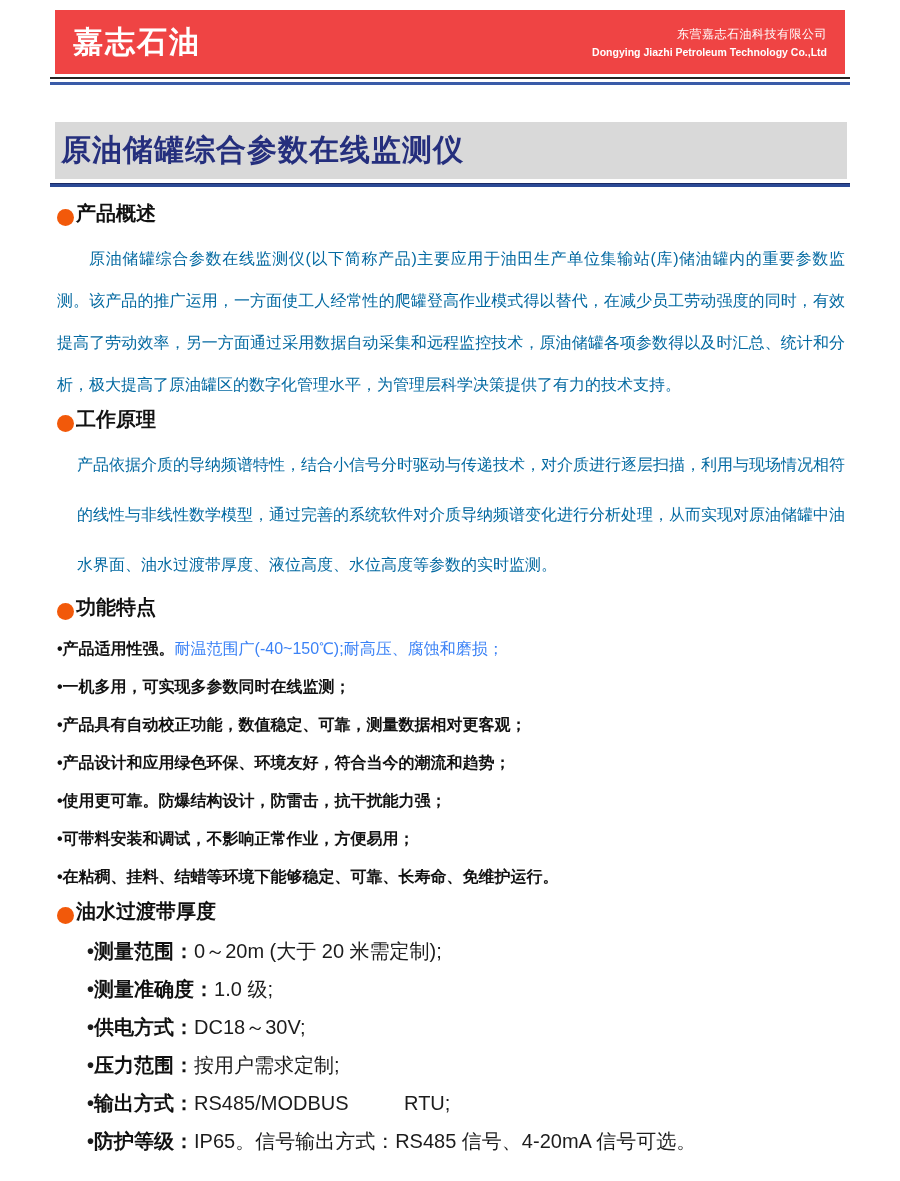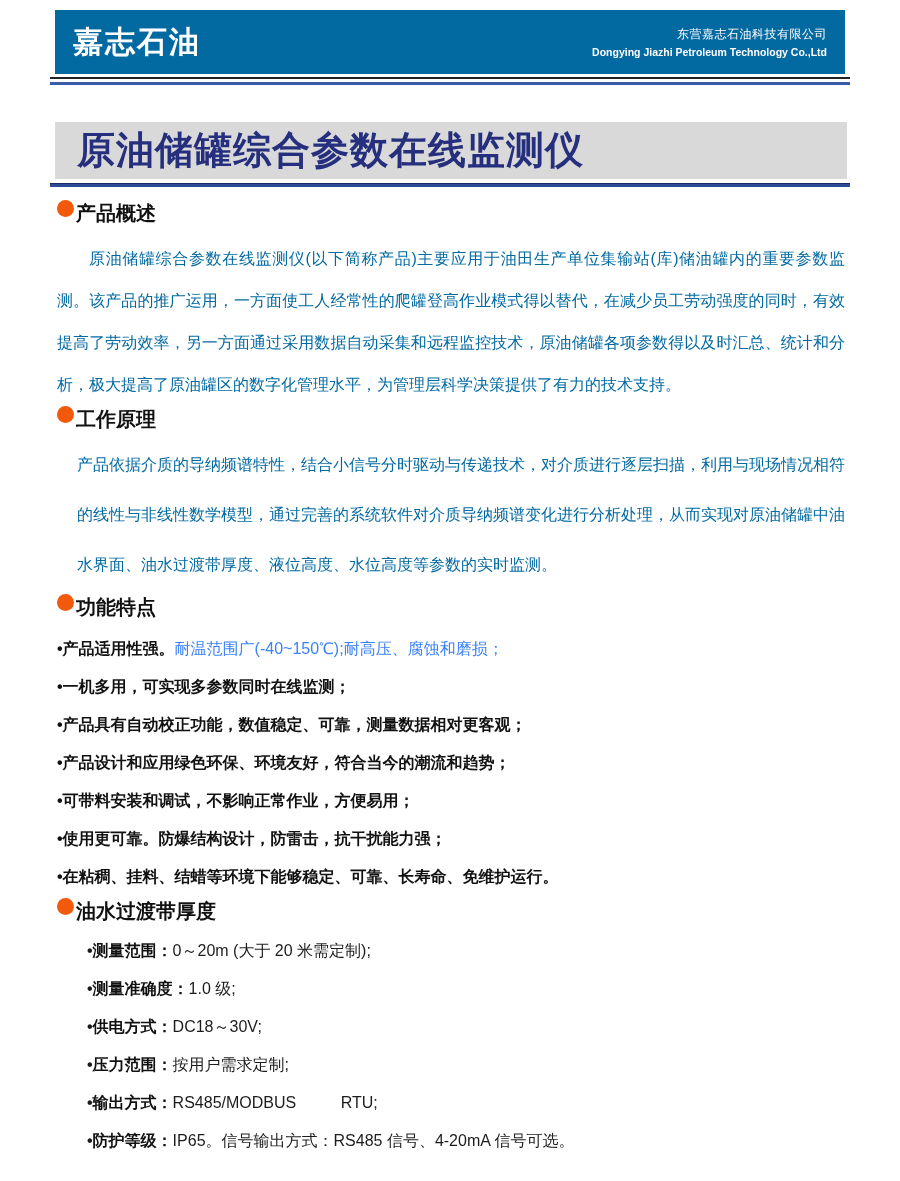--- a/index.html
+++ b/index.html
@@ -14,21 +14,21 @@
     height: 1181px;
     background: #ffffff;
     overflow: hidden;
   }
 
   
   .header-bar {
     position: absolute;
     left: 55px; top: 10px;
     width: 790px; height: 64px;
-    background: #0369a1;
+    background: #ef4444;
     display: flex;
     align-items: center;
     justify-content: space-between;
     padding: 0 18px;
     box-sizing: border-box;
   }
   .logo {
     color: #ffffff;
     font-size: 30px;
     font-weight: bold;
@@ -46,23 +46,23 @@
   .title-bar {
     position: absolute;
     left: 55px; top: 122px;
     width: 792px; height: 57px;
     background: #D9D9D9;
     display: flex;
     align-items: center;
   }
   .title-text {
     margin: 0;
-    padding-left: 22px;
+    padding-left: 6px;
     color: #252F7D;
-    font-size: 38px;
+    font-size: 30px;
     font-weight: bold;
     letter-spacing: 1px;
   }
   .title-underline {
     position: absolute;
     left: 50px; top: 183px;
     width: 800px; height: 4px;
     background: #2C4A96;
     border-top: 1px solid #1A2A66;
     box-sizing: border-box;
@@ -70,21 +70,21 @@
 
   
   .content {
     position: absolute;
     left: 57px; top: 196px;
     width: 788px;
     color: #1C1C1C;
   }
   .section-heading {
     display: flex;
-    align-items: flex-start;
+    align-items: flex-end;
     margin: 0;
     font-size: 20px;
     font-weight: bold;
     color: #111111;
     line-height: 26px;
   }
   .bullet-dot {
     width: 17px; height: 17px;
     border-radius: 50%;
     background: #F2590A;
@@ -109,21 +109,21 @@
   .feature-item {
     font-size: 16px;
     line-height: 38px;
     font-weight: bold;
     color: #111111;
   }
   .feature-item .li-rest { font-weight: normal; color: #3b82f6; }
   .li-bullet { font-weight: bold; }
 
   .spec-item {
-    font-size: 16px;
+    font-size: 20px;
     line-height: 38px;
     padding-left: 30px;
     color: #1C1C1C;
   }
   .spec-label { font-weight: bold; color: #111111; }
   .spec-value { font-weight: normal; white-space: pre-wrap; }
 </style>
 </head>
 <body>
 
@@ -160,22 +160,22 @@
 
     <h2 class="section-heading h-features">
       <span class="bullet-dot"></span>
       <span>功能特点</span>
     </h2>
     <ul class="plain">
       <li class="feature-item"><span class="li-bullet">•</span><span class="li-bold">产品适用性强。</span><span class="li-rest">耐温范围广(-40~150℃);耐高压、腐蚀和磨损；</span></li>
       <li class="feature-item"><span class="li-bullet">•</span><span class="li-bold">一机多用，可实现多参数同时在线监测；</span><span class="li-rest"></span></li>
       <li class="feature-item"><span class="li-bullet">•</span><span class="li-bold">产品具有自动校正功能，数值稳定、可靠，测量数据相对更客观；</span><span class="li-rest"></span></li>
       <li class="feature-item"><span class="li-bullet">•</span><span class="li-bold">产品设计和应用绿色环保、环境友好，符合当今的潮流和趋势；</span><span class="li-rest"></span></li>
+      <li class="feature-item"><span class="li-bullet">•</span><span class="li-bold">使用更可靠。防爆结构设计，防雷击，抗干扰能力强；</span><span class="li-rest"></span></li>
       <li class="feature-item"><span class="li-bullet">•</span><span class="li-bold">可带料安装和调试，不影响正常作业，方便易用；</span><span class="li-rest"></span></li>
-      <li class="feature-item"><span class="li-bullet">•</span><span class="li-bold">使用更可靠。防爆结构设计，防雷击，抗干扰能力强；</span><span class="li-rest"></span></li>
       <li class="feature-item"><span class="li-bullet">•</span><span class="li-bold">在粘稠、挂料、结蜡等环境下能够稳定、可靠、长寿命、免维护运行。</span><span class="li-rest"></span></li>
     </ul>
 
     <h2 class="section-heading h-specs">
       <span class="bullet-dot"></span>
       <span>油水过渡带厚度</span>
     </h2>
     <ul class="plain">
       <li class="spec-item"><span class="li-bullet">•</span><span class="spec-label">测量范围：</span><span class="spec-value">0～20m (大于 20 米需定制);</span></li>
       <li class="spec-item"><span class="li-bullet">•</span><span class="spec-label">测量准确度：</span><span class="spec-value">1.0 级;</span></li>

